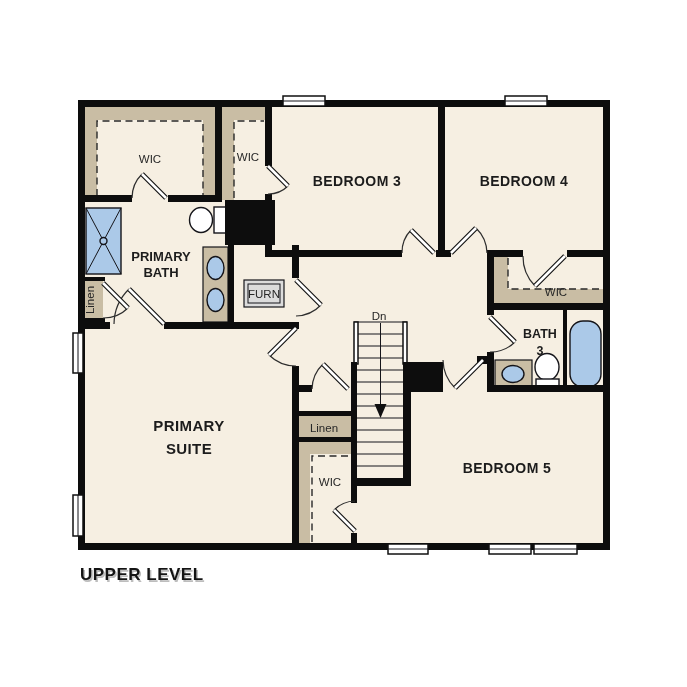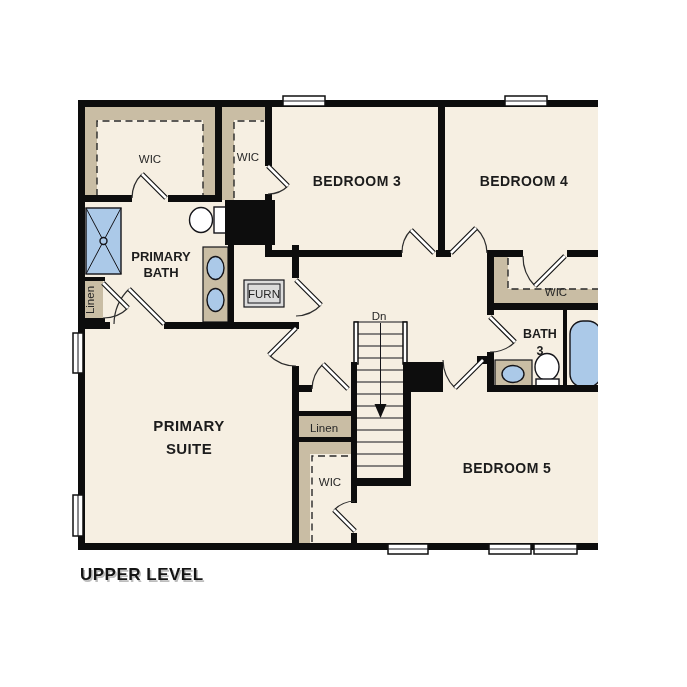--- a/index.html
+++ b/index.html
@@ -1,16 +1,16 @@
 <!DOCTYPE html>
 <html><head>
 <meta charset="utf-8">
 <style>
   html,body{margin:0;padding:0;background:#ffffff;}
-  .page{width:598px;height:687px;background:#ffffff;position:relative;overflow:hidden;}
+  .page{width:687px;height:687px;background:#ffffff;position:relative;overflow:hidden;}
   svg{display:block;}
   .wall{fill:#0d0d0d;}
   .floor{fill:#f6efe2;}
   .tan{fill:#c9bda4;}
   .blue{fill:#abc9e8;stroke:#15151a;stroke-width:1.4;}
   .fixw{fill:#ffffff;stroke:#15151a;stroke-width:1.4;}
   .win{fill:#ffffff;stroke:#101010;stroke-width:1.5;}
   .thin2{stroke:#15151a;stroke-width:1;fill:none;}
   .dash{stroke:#2a2a2a;stroke-width:1.4;fill:none;stroke-dasharray:7 4.5;}
   .arc{stroke:#2e2e2e;stroke-width:1.2;fill:none;}

